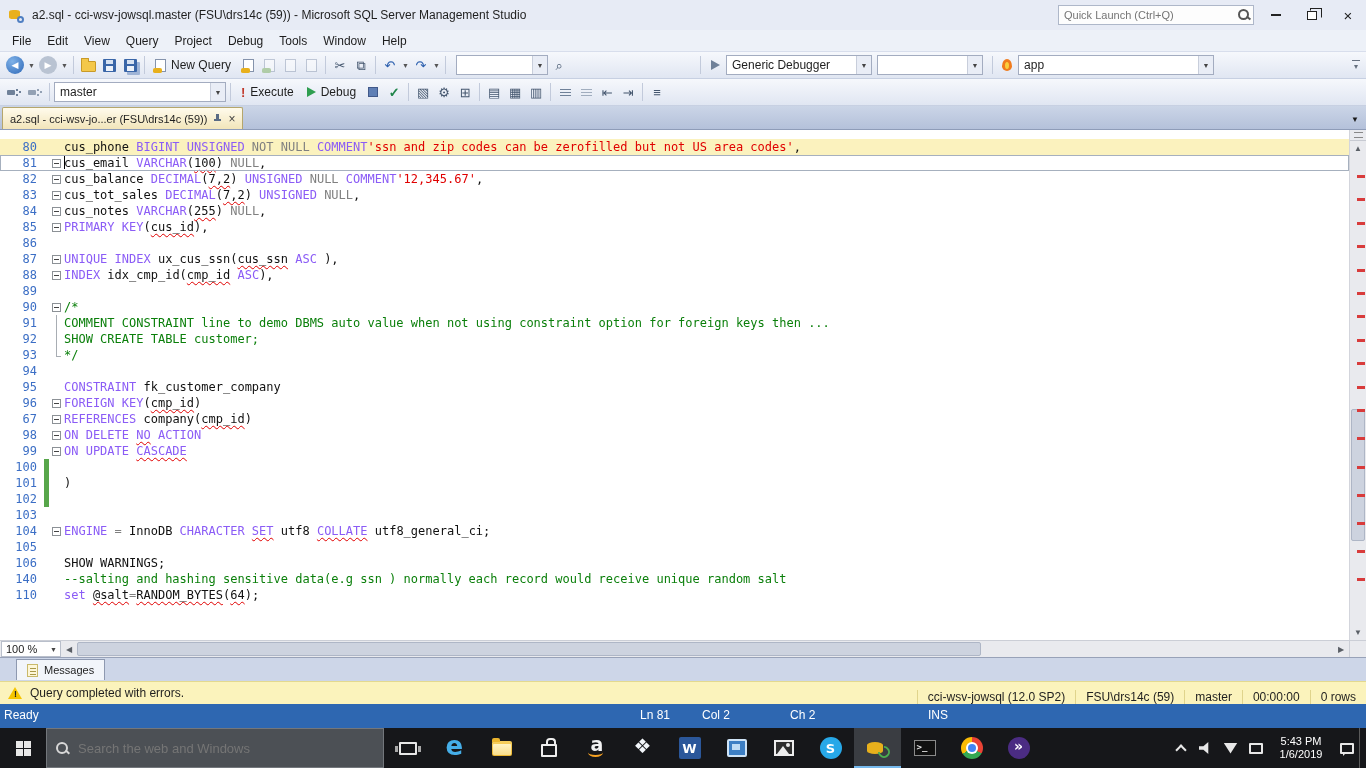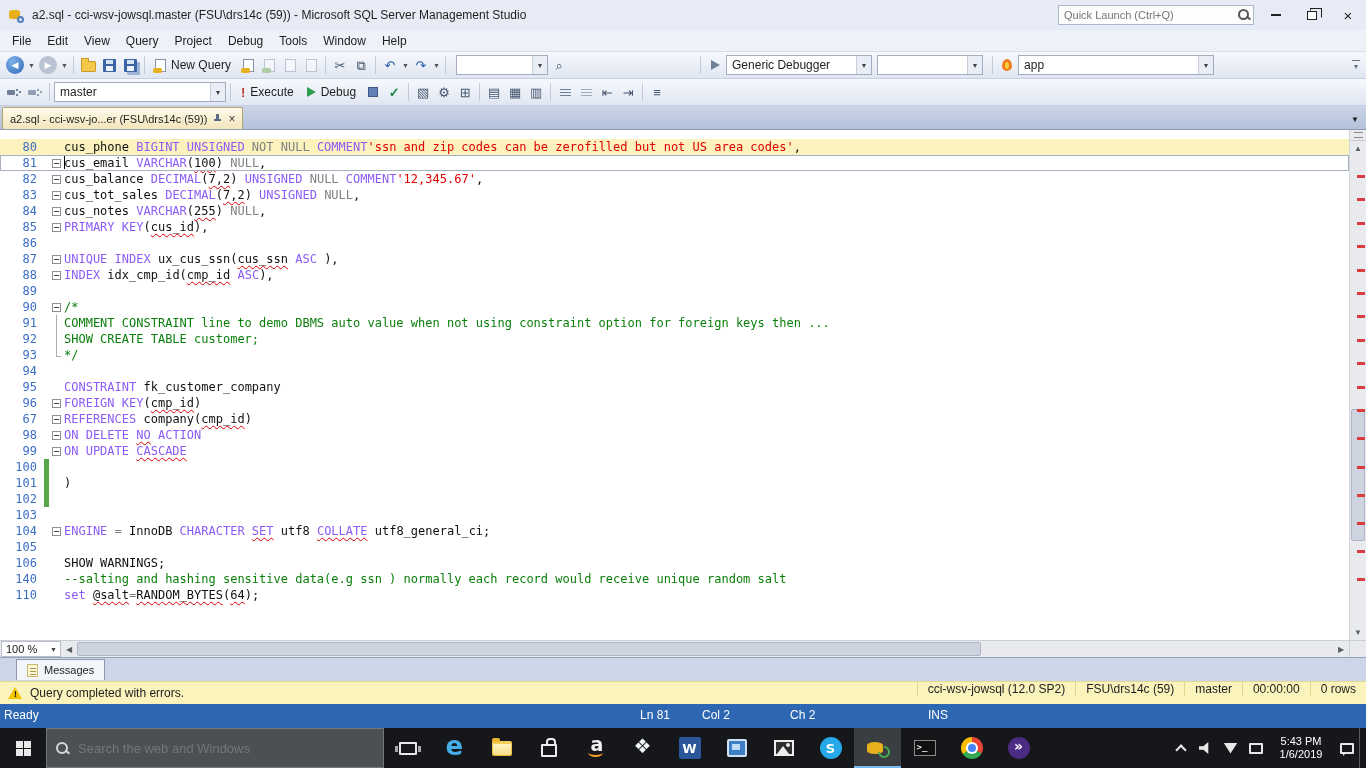--- a/index.html
+++ b/index.html
@@ -119,21 +119,21 @@
 .results{height:24px;flex:none;background:#CDD6E8;display:flex;align-items:center;padding-left:16px;border-top:1px solid #98A2B8}
 .res-tab{height:21px;display:flex;align-items:center;gap:6px;background:#F2F5FA;border:1px solid #8E99B0;border-bottom:0;padding:0 10px;font-size:11px;color:#1E1E1E}
 .i-msg{width:11px;height:13px;background:#FDF6D8;border:1px solid #C9B96A;position:relative}
 .i-msg::before{content:"";position:absolute;left:2px;top:3px;width:6px;height:1px;background:#A89848;box-shadow:0 3px 0 #A89848,0 6px 0 #A89848}
 
 
 .ybar{height:23px;flex:none;background:#FBF3BC;border-top:1px solid #E3D98F;display:flex;align-items:center;padding-left:8px;font-size:12px;color:#1E1E1E}
 .warn{width:15px;height:13px;position:relative;margin-right:7px;flex:none}
 .warn::before{content:"";position:absolute;left:0;top:0;border-left:7px solid transparent;border-right:7px solid transparent;border-bottom:12px solid #F5C500}
 .warn::after{content:"!";position:absolute;left:0;right:0;top:2px;text-align:center;font-size:9px;font-weight:bold;color:#222}
-.ystat{margin-left:auto;display:flex;align-items:flex-start;height:100%}
+.ystat{margin-left:auto;display:flex;align-items:flex-end;height:100%}
 .ystat span{padding:0 10px;display:flex;align-items:center;border-left:1px solid #E0D48C;font-size:12px;white-space:nowrap}
 
 
 .bbar{height:24px;flex:none;background:#2E67B1;position:relative;color:#fff;font-size:12px}
 .bbar span{position:absolute;top:4px;white-space:nowrap}
 
 
 .taskbar{height:40px;flex:none;background:#16171A;display:flex;align-items:center;position:relative}
 .start{width:46px;height:40px;display:flex;align-items:center;justify-content:center;flex:none}
 .wlogo{width:15px;height:15px;display:grid;grid-template-columns:7px 7px;grid-template-rows:7px 7px;gap:1px}

